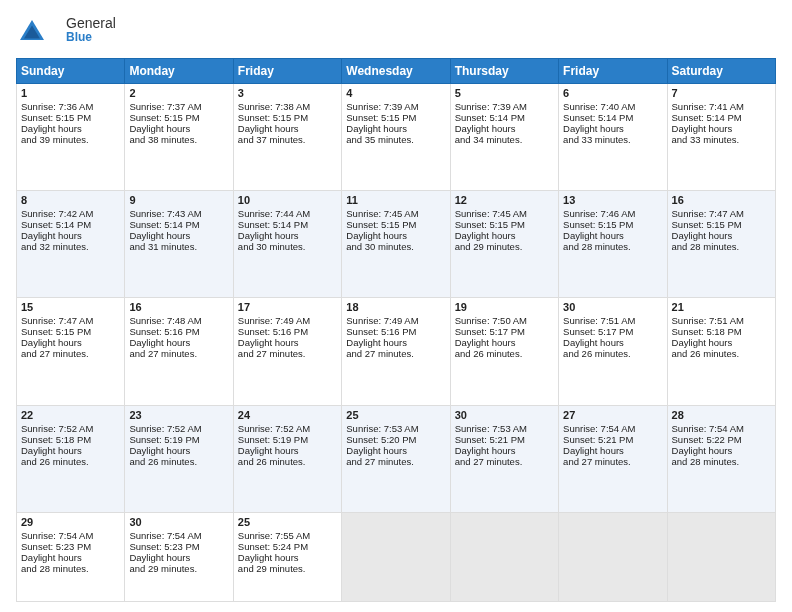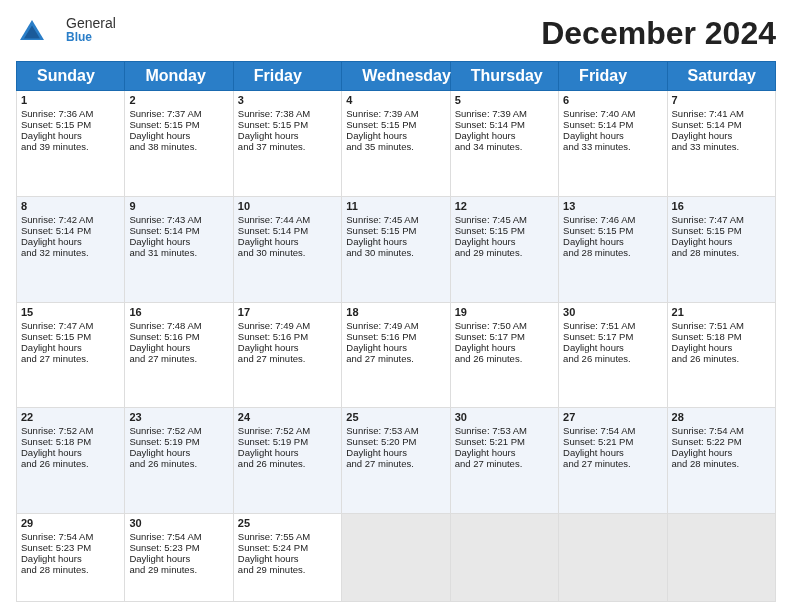--- a/index.html
+++ b/index.html
@@ -63,23 +63,23 @@
     }
     .calendar {
       flex: 1;
       border-collapse: collapse;
       width: 100%;
       table-layout: fixed;
     }
     .calendar th {
       background: #2a7ec8;
       color: #fff;
-      font-size: 16px;
+      font-size: 12px;
       font-weight: bold;
-      padding: 5px 20px;
+      padding: 5px 4px;
       text-align: left;
       border: 1px solid #1a6ab0;
     }
     .calendar td {
       vertical-align: top;
       font-size: 9.5px;
       color: #222;
       padding: 3px 4px;
       border: 1px solid #ddd;
       background: #fff;
@@ -110,21 +110,20 @@
       <svg class="logo-icon" viewBox="0 0 40 40">
         <polygon points="20,5 35,30 5,30" fill="#2a7ec8"></polygon>
         <polygon points="20,12 30,28 10,28" fill="#1a5a9a"></polygon>
       </svg>
       <div class="logo-text">
         <span class="logo-general">General</span>
         <span class="logo-blue">Blue</span>
       </div>
     </div>
     <div class="title-block">
-      <div class="main-title">December 2024</div>
     </div>
   </div>
 
   <table class="calendar">
     <thead>
       <tr>
         <th>Sunday</th>
         <th>Monday</th>
         <th>Friday</th>
         <th>Wednesday</th>

